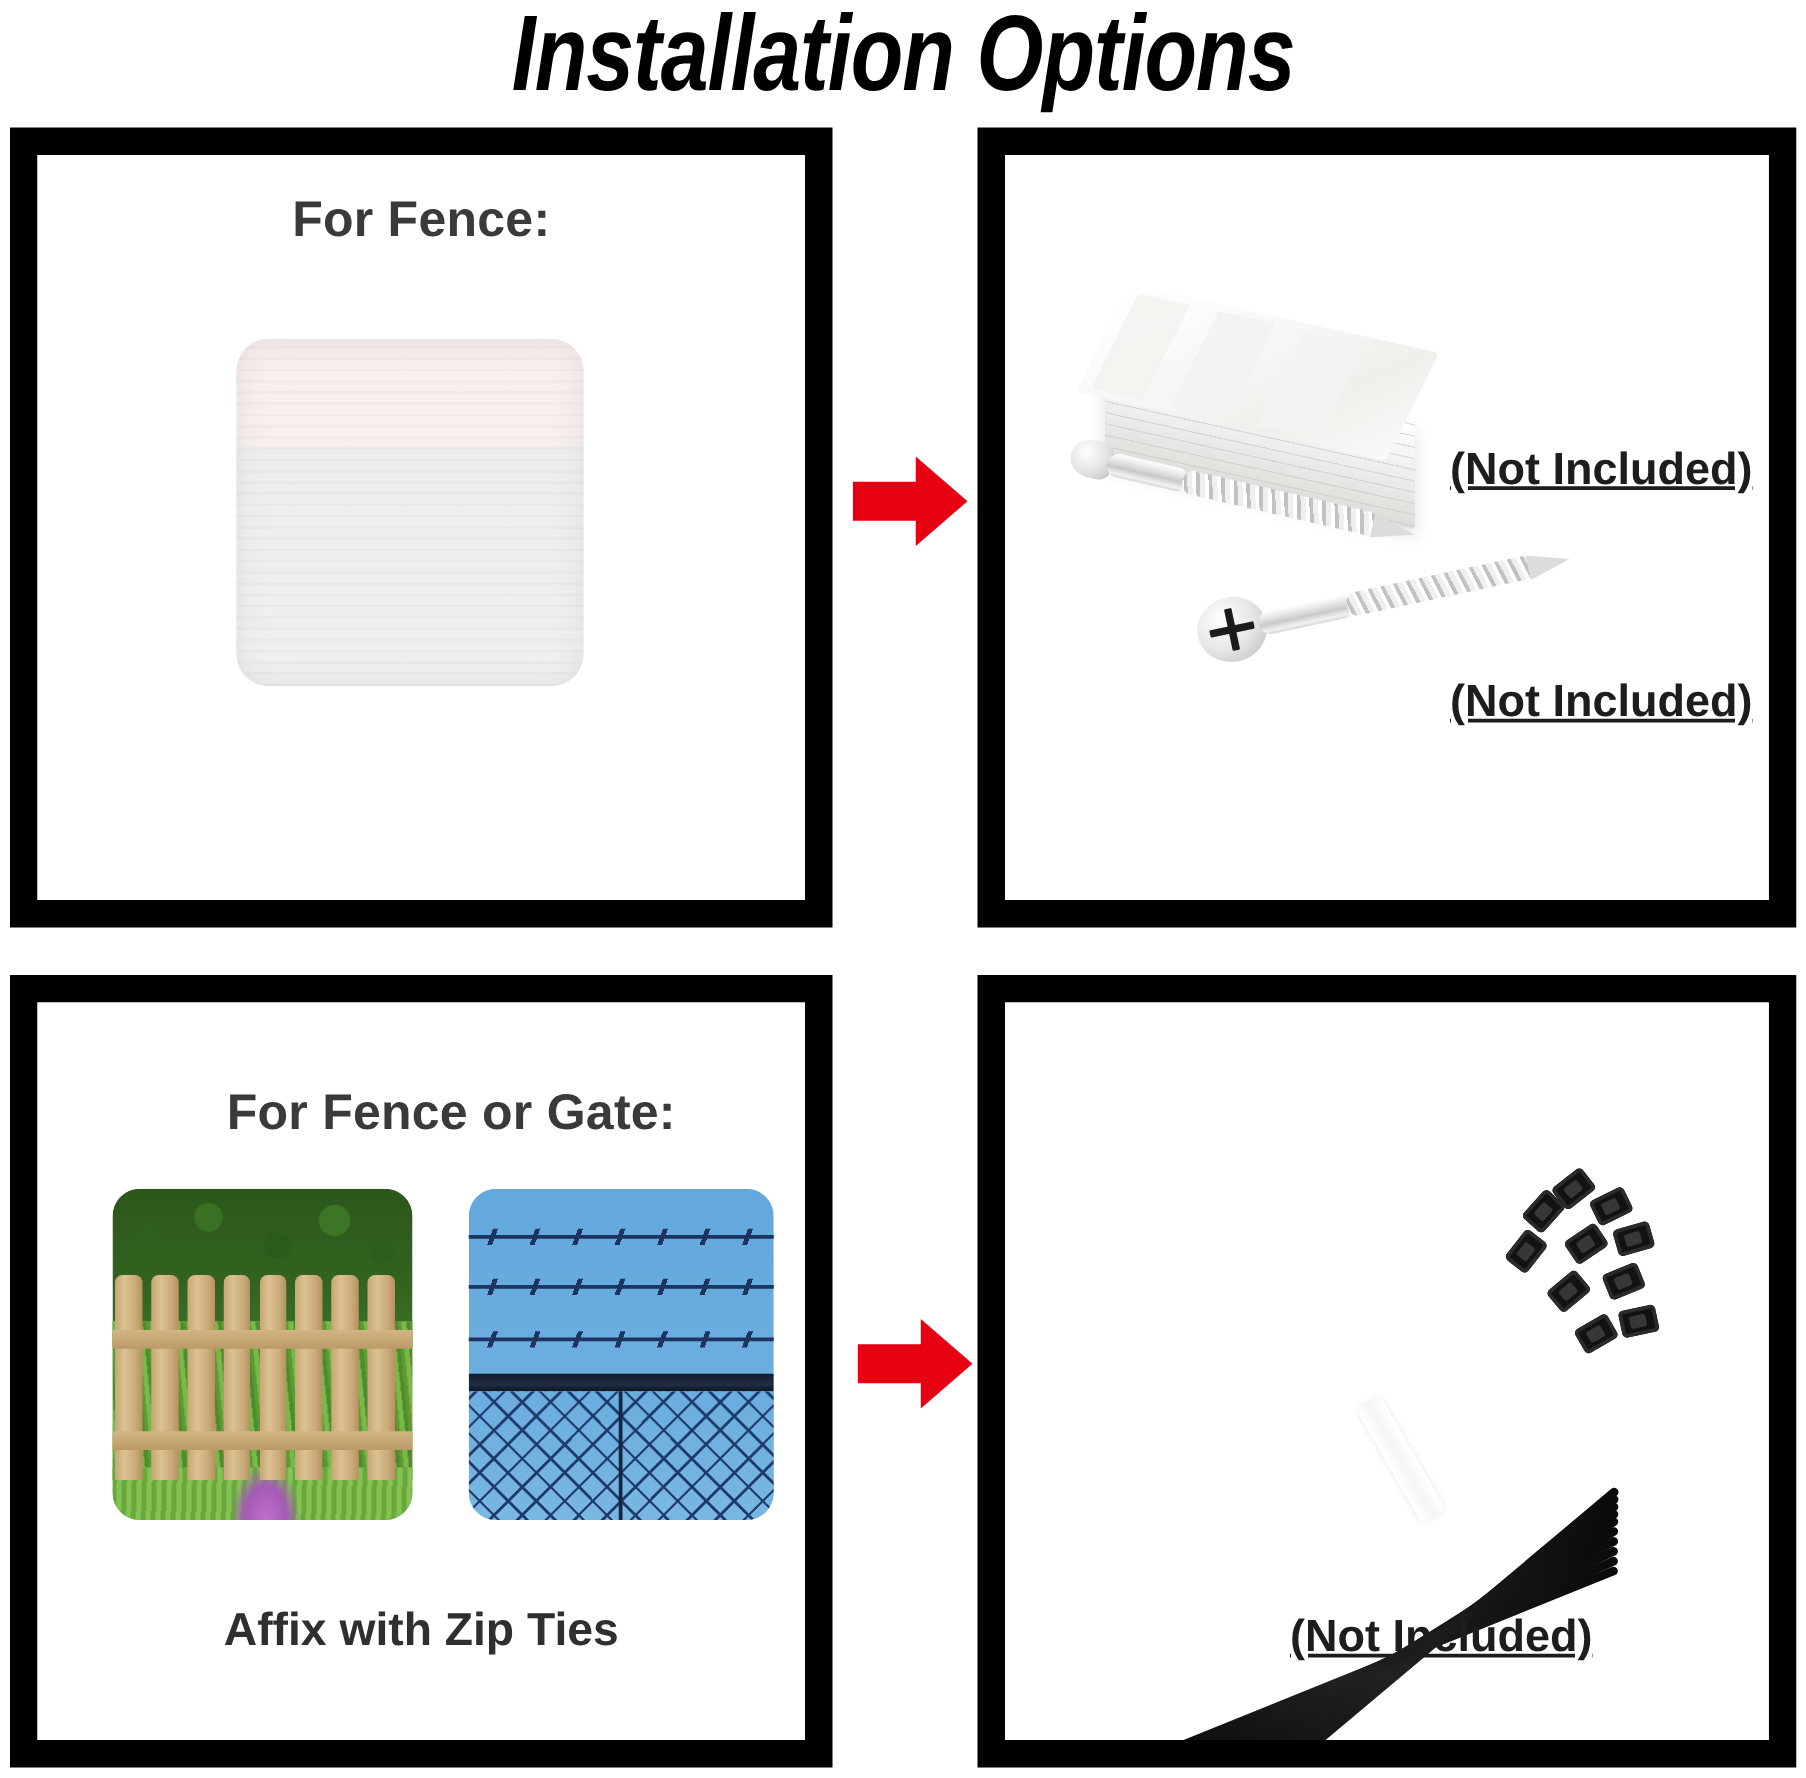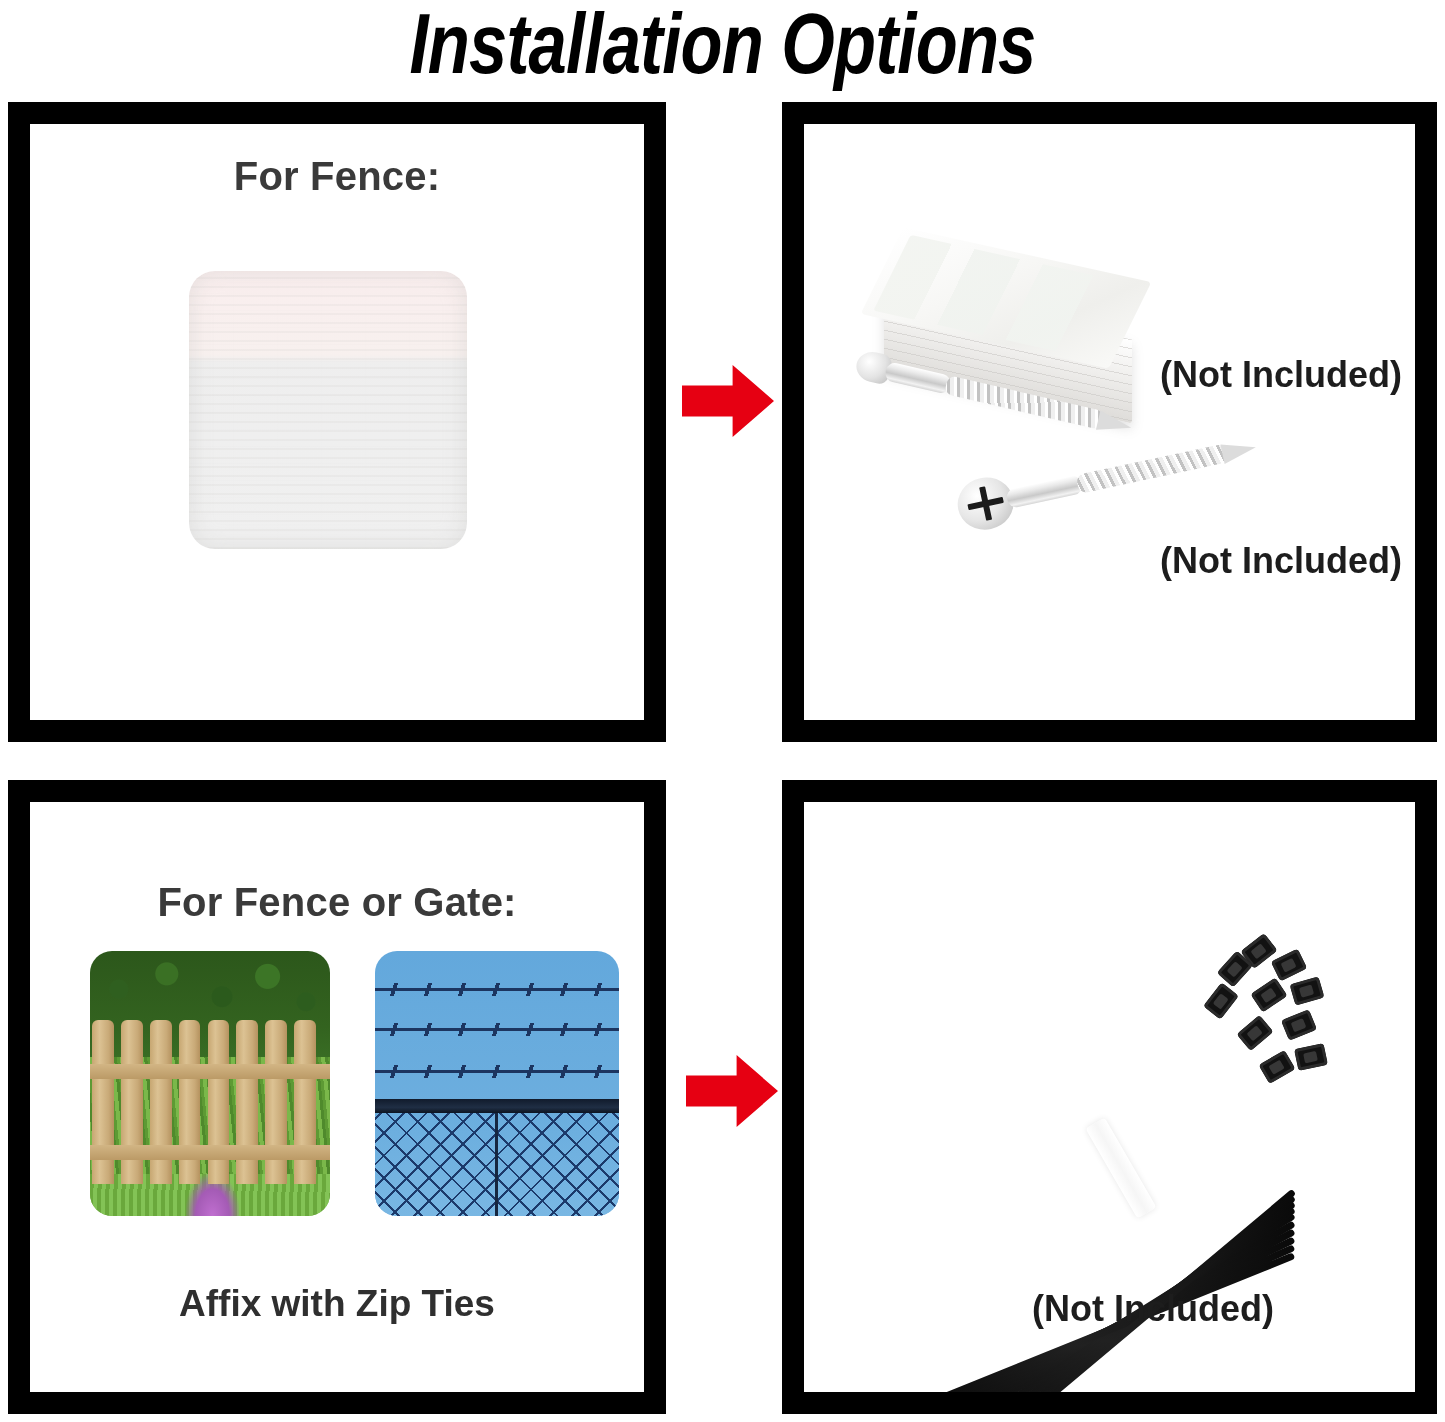--- a/index.html
+++ b/index.html
@@ -73,20 +73,21 @@
     font-size: 37px;
     line-height: 51px;
     color: #2f2f2f;
   }
   .not-included {
     position: absolute;
     font-weight: bold;
     font-size: 36px;
     color: #1d1d1d;
     white-space: nowrap;
+    text-decoration: underline;
   }
 
   
   .arrow-red {
     position: absolute;
     width: 92px;
     height: 78px;
     background: #E60012;
     clip-path: polygon(0% 30%, 55% 30%, 55% 4%, 100% 50%, 55% 96%, 55% 70%, 0% 70%);
   }
@@ -384,21 +385,21 @@
       <div class="thread" style="left:122px; top:25px; width:152px;"></div>
       <div class="tip" style="left:270px; top:25px;"></div>
     </div>
 
     <div class="not-included" style="left:356px; top:416px;">(Not Included)</div>
   </div>
 </div>
 
 <div class="panel" id="panel-fence">
   <div class="panel-inner">
-    <div class="panel-heading" style="top:78px;">For Fence or Gate:</div>
+    <div class="panel-heading" style="top:66px;margin-left:24px;">For Fence or Gate:</div>
 
     <div class="thumb" id="thumb-picket">
       <div class="scene-hedge"></div>
       <div class="scene-grassbg"></div>
       <div class="scene-lawn"></div>
       <div class="scene-path"></div>
       <div class="pickets">
         <div class="picket" style="left:1%;"></div>
         <div class="picket" style="left:13%;"></div>
         <div class="picket" style="left:25%;"></div>

